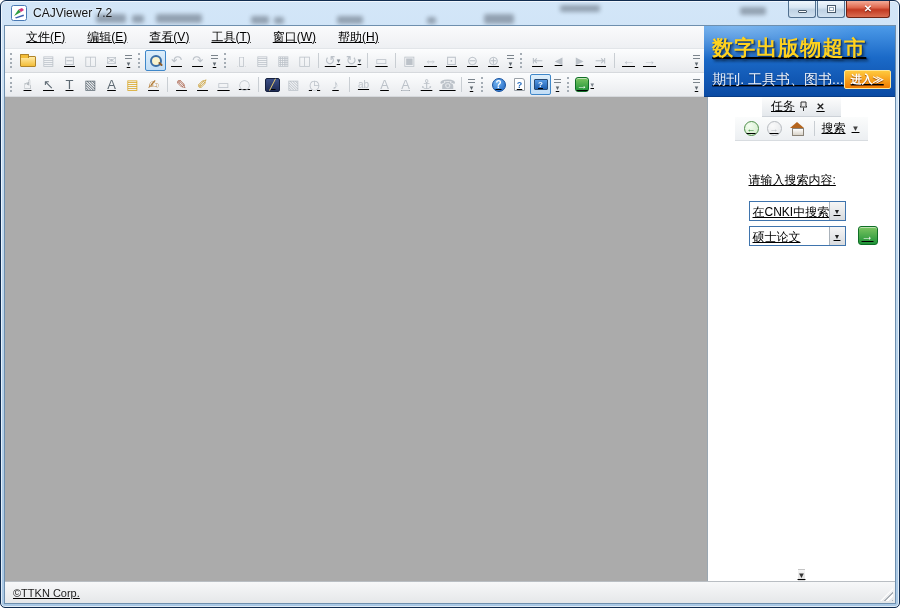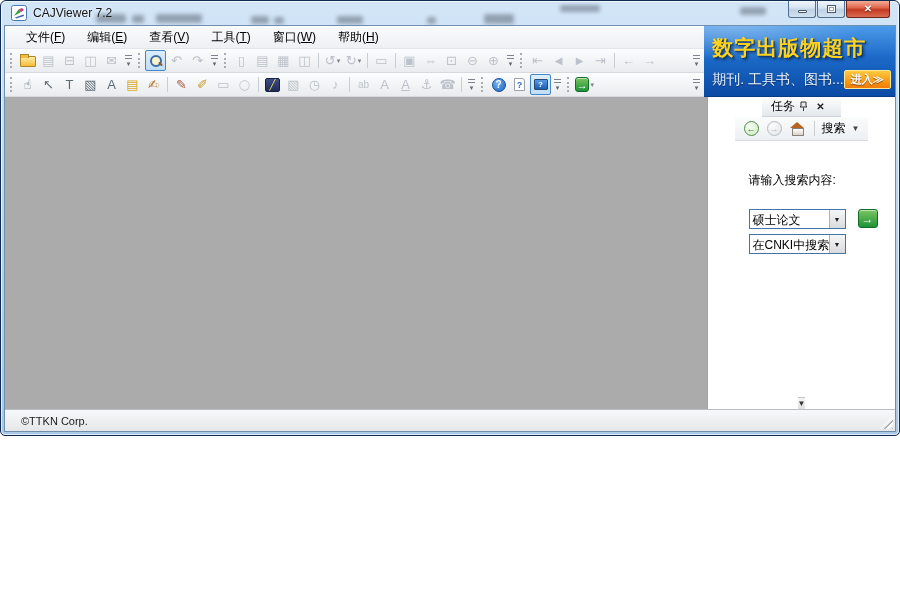--- a/index.html
+++ b/index.html
@@ -1,20 +1,20 @@
 <!DOCTYPE html>
 <html><head>
 <meta charset="utf-8">
 <style>
   * { box-sizing: border-box; margin: 0; padding: 0; }
   html,body { width:900px; height:608px; overflow:hidden;
     font-family:"Liberation Sans","DejaVu Sans",sans-serif; }
 
   
-  .window { width:900px; height:436px; border:1px solid #102c50;
+  .window { width:900px; height:608px; border:1px solid #102c50;
     border-radius:6px 6px 5px 5px;
     background:linear-gradient(180deg,#d3e6f8 0%,#b9d4ec 55%,#a9c8e5 100%);
     padding:0 3px 3px; display:flex; flex-direction:column;
     box-shadow:inset 0 0 0 1px rgba(255,255,255,.65); position:relative; }
   .titlebar { height:24px; display:flex; align-items:center;
     padding-left:7px; position:relative; overflow:hidden; flex:0 0 auto; }
   .title-text { font-size:12px; color:#141414; margin-left:6px; text-shadow:0 0 3px #fff; }
   .blob { position:absolute; background:#2c3440; opacity:.38; filter:blur(2px); border-radius:2px; }
   .winbtns { position:absolute; top:0; right:6px; display:flex; gap:1px; }
   .wbtn { height:17px; border:1px solid #51708f; border-top:none;
@@ -27,21 +27,21 @@
   .minbar { width:9px; height:3px; background:#fff; border:1px solid #46586a;
     border-radius:1px; margin-top:5px; }
   .restore-glyph { width:9px; height:8px; border:1px solid #46586a; background:#fdfdfd;
     position:relative; }
   .restore-glyph::after { content:""; position:absolute; inset:1px; border:1px solid #8fa3b5; }
   .close-glyph { color:#fff; font-size:10px; font-weight:bold;
     text-shadow:0 1px 1px #6e1c10; line-height:1; }
   .appicon { display:block; }
 
   .app-frame { flex:1; display:flex; flex-direction:column; border:1px solid #6e8fae;
-    background:#f0f0f0; overflow:hidden; min-height:0; }
+    background:#f0f0f0; overflow:hidden; min-height:0;text-decoration:underline; }
   .columns { flex:1; display:flex; min-height:0; }
   .left-col { flex:1; display:flex; flex-direction:column; min-width:0; }
   .right-col { width:188px; flex:0 0 188px; display:flex; flex-direction:column;
     border-left:1px solid #9aa7b2; background:#fff;align-items:center; }
 
   
   .menubar { height:23px; flex:0 0 23px; background:linear-gradient(#fafbfc,#eef0f3);
     display:flex; align-items:center; padding-left:12px; gap:4px; font-size:12px;
     border-bottom:1px solid #e2e5e9; }
   .menu-item { padding:3px 9px; color:#000; cursor:default; white-space:nowrap; }
@@ -135,40 +135,40 @@
   .ic-home { width:15px; height:13px; position:relative; }
   .ic-home::before { content:""; position:absolute; top:0; left:0;
     border-left:7px solid transparent; border-right:7px solid transparent;
     border-bottom:6px solid #b5651d; }
   .ic-home::after { content:""; position:absolute; top:6px; left:2px; width:10px; height:6px;
     background:linear-gradient(#fefefe,#d9d3c8); border:1px solid #8a8378; }
   .vline { width:1px; height:15px; background:#c9ced3; margin:0 3px; }
   .task-dd { margin-left:auto; font-size:8px; color:#444; background:none; border:none;
     padding:0 2px; cursor:default; }
   .task-body { flex:1; background:#fff; padding:31px 0 0 23px; font-size:12px; min-height:0; }
-  .search-prompt { margin-bottom:20px; color:#000; }
+  .search-prompt { margin-bottom:12px; color:#000; }
   .combo-row { display:flex; align-items:flex-start; gap:12px; margin-bottom:5px; }
   .combo { width:97px; height:20px; border:1px solid #3f74ad; background:#fff; display:flex; }
   .combo-value { flex:1; padding:2px 3px 0; font-size:12px; white-space:nowrap; overflow:hidden;
     color:#000; }
   .combo-btn { width:16px; background:linear-gradient(#f6f6f6,#d8dbde);
     border:none; border-left:1px solid #aab2ba; display:flex; align-items:center;
     justify-content:center; font-size:7px; color:#222; padding:0; cursor:default; }
   .go-btn { width:20px; height:19px; border-radius:3px; border:1px solid #0f6f26;
     background:linear-gradient(#7cc561,#1e9338); color:#fff; font-weight:bold; font-size:12px;
     display:flex; align-items:center; justify-content:center;
     box-shadow:inset 0 1px 0 rgba(255,255,255,.5); padding:0; cursor:default; }
   .go-btn::after { content:"→"; }
   .task-scroll { height:12px; flex:0 0 12px; background:linear-gradient(#f6f6f6,#dedede);
     border:none; border-top:1px solid #c4c4c4; display:flex; align-items:center;
     justify-content:center; font-size:8px; color:#333; padding:0; cursor:default; }
 
   
   .statusbar { height:22px; flex:0 0 22px; background:linear-gradient(#f7f8f9,#e5e7e9);
-    border-top:1px solid #b9bec3; display:flex; align-items:center; padding:0 16px;
+    border-top:1px solid #b9bec3; display:flex; align-items:center; padding:0 8px;
     font-size:11px; color:#1c1c1c; position:relative; }
   .resize-grip { position:absolute; right:2px; bottom:2px; width:13px; height:13px;
     background:repeating-linear-gradient(135deg,transparent 0 2px,#aab0b6 2px 3px,#fdfdfd 3px 5px);
     clip-path:polygon(100% 0,100% 100%,0 100%); }
 </style>
 </head>
 <body>
 
 <div class="window">
 
@@ -456,31 +456,31 @@
           <span class="vline"></span>
           <span>搜索</span>
           <button class="task-dd">▼</button>
         </div>
 
         <div class="task-body">
           <div class="search-prompt">请输入搜索内容:</div>
 
           <div class="combo-row">
             <div class="combo">
+              <span class="combo-value">在CNKI中搜索</span>
+              <button class="combo-btn">▼</button>
+            </div>
+          </div>
+
+          <div class="combo-row">
+            <div class="combo">
               <span class="combo-value">硕士论文</span>
               <button class="combo-btn">▼</button>
             </div>
             <button class="go-btn"></button>
-          </div>
-
-          <div class="combo-row">
-            <div class="combo">
-              <span class="combo-value">在CNKI中搜索</span>
-              <button class="combo-btn">▼</button>
-            </div>
           </div>
         </div>
 
         <button class="task-scroll">▼</button>
       </div>
     </div>
 
     <div class="statusbar">
       <span>©TTKN Corp.</span>
       <span class="resize-grip"></span>

